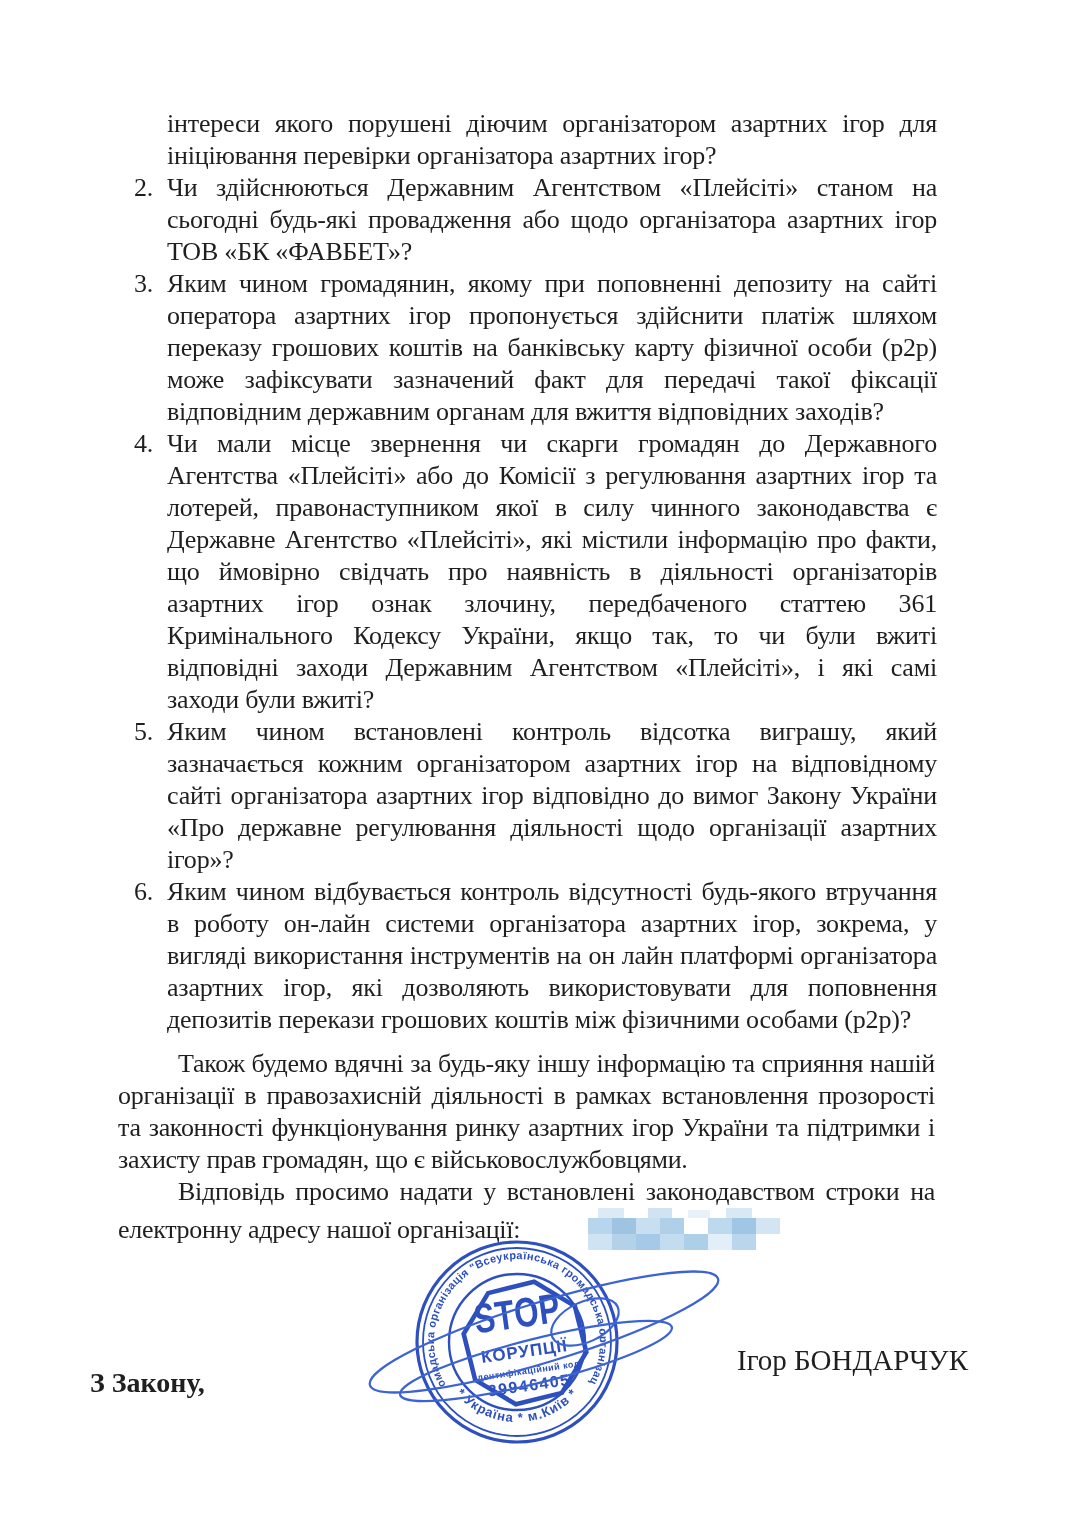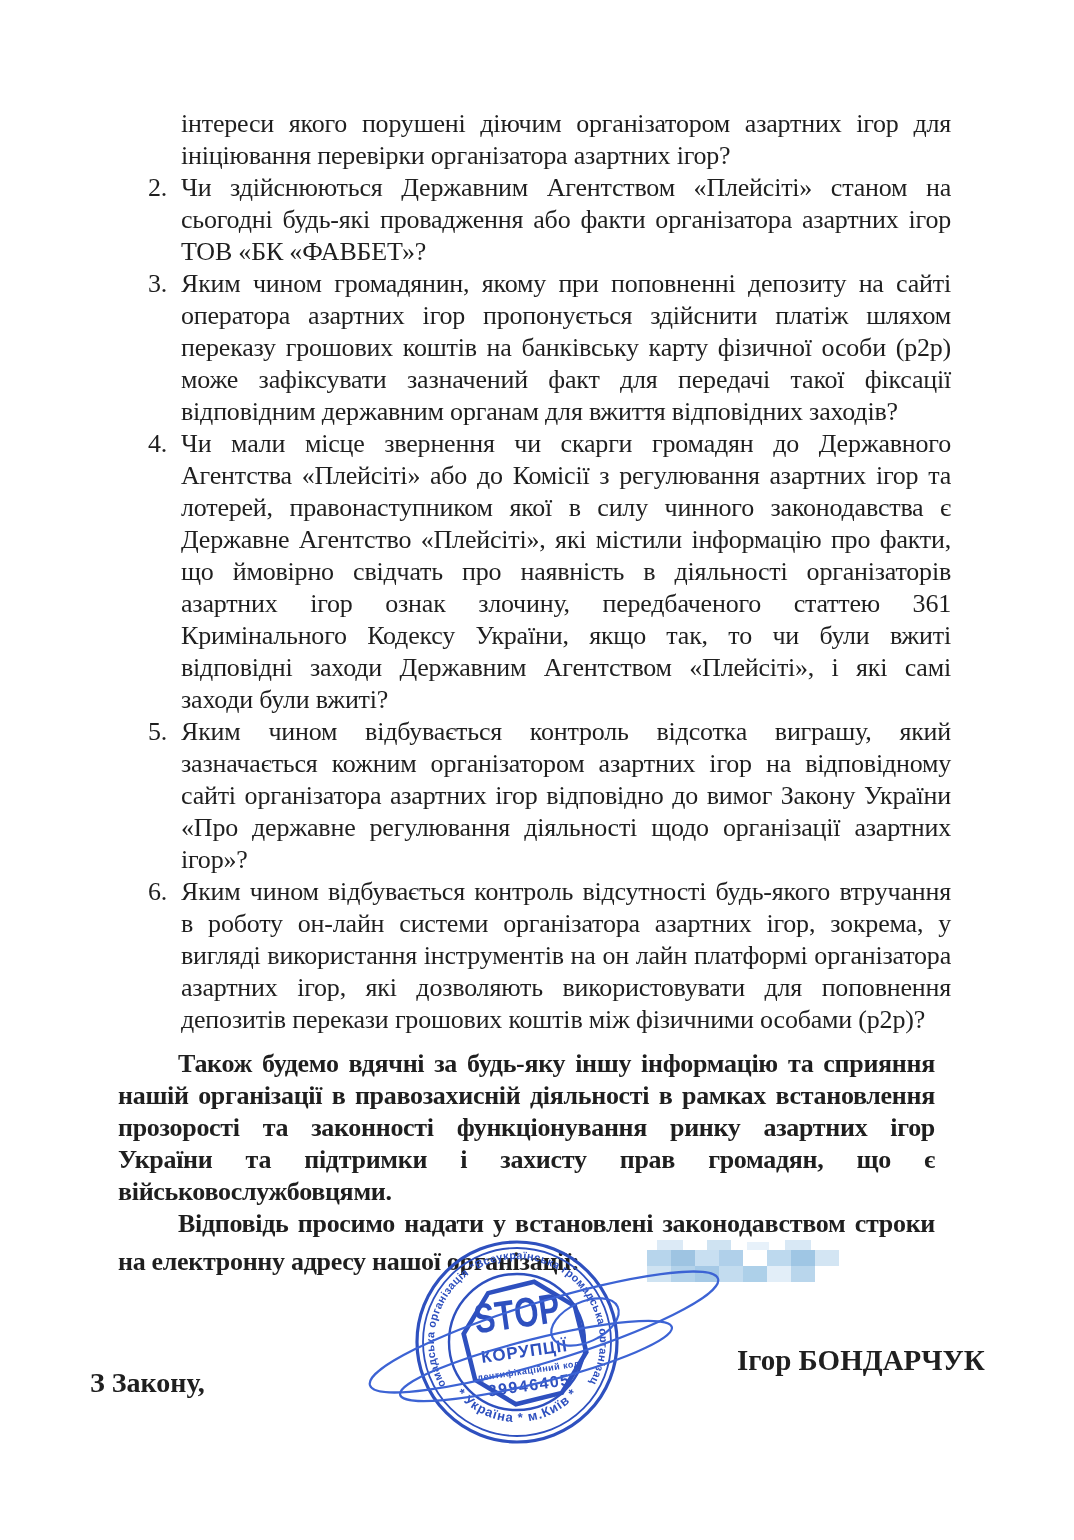--- a/index.html
+++ b/index.html
@@ -6,21 +6,21 @@
   .page{
     position:relative;
     width:1074px;height:1540px;
     background:#ffffff;
     overflow:hidden;
     font-family:"Liberation Serif", serif;
     color:#1f1f1f;
   }
   
   .list-block{
-    position:absolute;top:108px;left:16px;width:908px;
+    position:absolute;top:108px;left:2px;width:908px;
   }
   .item{
     display:flex;
     margin-left:132px;
     width:803px;
     font-size:26px;line-height:32px;
     letter-spacing:-0.2px;
   }
   .item .num{
     flex:none;width:33px;
@@ -34,37 +34,36 @@
   
   .para-block{
     position:absolute;top:1048px;left:118px;width:817px;
   }
   .para{
     margin:0;
     font-size:26px;line-height:32px;
     letter-spacing:-0.3px;
     text-align:justify;
     text-indent:60px;
-    font-weight:bold;
   }
   .redacted{
     display:inline-block;
     width:192px;height:42px;
     vertical-align:-12px;
     margin-left:8px;
   }
   
   .sig{
     position:absolute;left:90px;top:1288px;
     font-weight:bold;font-size:28px;line-height:38px;
     white-space:pre-wrap;
   }
   .name{
     position:absolute;left:737px;top:1344px;
-    font-weight:bold;font-size:29px;line-height:32px;
+    font-weight:normal;font-size:29px;line-height:32px;
     white-space:nowrap;
   }
   
   .stampsvg{position:absolute;left:358px;top:1228px;}
   .stampsvg *{vector-effect:none;}
   .ringtext{
     font-family:"Liberation Sans", sans-serif;
     font-weight:bold;font-size:11px;letter-spacing:0.4px;
     fill:#2e50bf;
   }
@@ -99,33 +98,33 @@
 
 <div class="page">
 
   <div class="list-block">
     <div class="item">
       <span class="num"></span>
       <div class="txt">інтереси якого порушені діючим організатором азартних ігор для ініціювання перевірки організатора азартних ігор?</div>
     </div>
     <div class="item">
       <span class="num">2.</span>
-      <div class="txt">Чи здійснюються  Державним Агентством «Плейсіті» станом на сьогодні будь-які провадження або факти організатора азартних ігор ТОВ «БК «ФАВБЕТ»?</div>
+      <div class="txt">Чи здійснюються  Державним Агентством «Плейсіті» станом на сьогодні будь-які провадження або щодо організатора азартних ігор ТОВ «БК «ФАВБЕТ»?</div>
     </div>
     <div class="item">
       <span class="num">3.</span>
       <div class="txt">Яким чином громадянин, якому при  поповненні депозиту на сайті оператора азартних ігор пропонується здійснити платіж шляхом переказу грошових коштів на банківську карту фізичної особи (p2p) може зафіксувати зазначений факт для передачі такої фіксації відповідним державним органам для вжиття відповідних заходів?</div>
     </div>
     <div class="item">
       <span class="num">4.</span>
       <div class="txt">Чи мали місце звернення чи скарги громадян до Державного Агентства «Плейсіті» або до Комісії з регулювання азартних ігор та лотерей, правонаступником якої в силу чинного законодавства є Державне Агентство «Плейсіті», які містили інформацію про факти, що ймовірно свідчать про наявність в діяльності організаторів азартних ігор ознак злочину, передбаченого статтею 361 Кримінального Кодексу України, якщо так, то чи були вжиті відповідні заходи Державним Агентством «Плейсіті», і які самі заходи були вжиті?</div>
     </div>
     <div class="item">
       <span class="num">5.</span>
-      <div class="txt">Яким чином відбувається контроль відсотка виграшу, який зазначається кожним організатором азартних ігор на відповідному сайті організатора азартних ігор відповідно до вимог Закону України «Про державне регулювання діяльності щодо організації азартних ігор»?</div>
+      <div class="txt">Яким чином встановлені контроль відсотка виграшу, який зазначається кожним організатором азартних ігор на відповідному сайті організатора азартних ігор відповідно до вимог Закону України «Про державне регулювання діяльності щодо організації азартних ігор»?</div>
     </div>
     <div class="item">
       <span class="num">6.</span>
       <div class="txt">Яким чином відбувається контроль відсутності будь-якого втручання в роботу он-лайн системи організатора азартних ігор, зокрема, у вигляді використання інструментів на он лайн платформі організатора азартних ігор, які дозволяють використовувати для поповнення депозитів перекази грошових коштів між фізичними особами (p2p)?</div>
     </div>
   </div>
 
   <div class="para-block">
     <p class="para">Також будемо вдячні за будь-яку іншу інформацію та сприяння нашій організації в правозахисній діяльності в рамках встановлення прозорості та законності функціонування ринку азартних ігор України та підтримки і захисту прав громадян, що є військовослужбовцями.</p>
     <p class="para"><span>Відповідь просимо надати у встановлені законодавством строки на електронну адресу нашої організації:</span><span class="redacted"><svg width="192" height="42" viewBox="0 0 192 42" aria-hidden="true">

